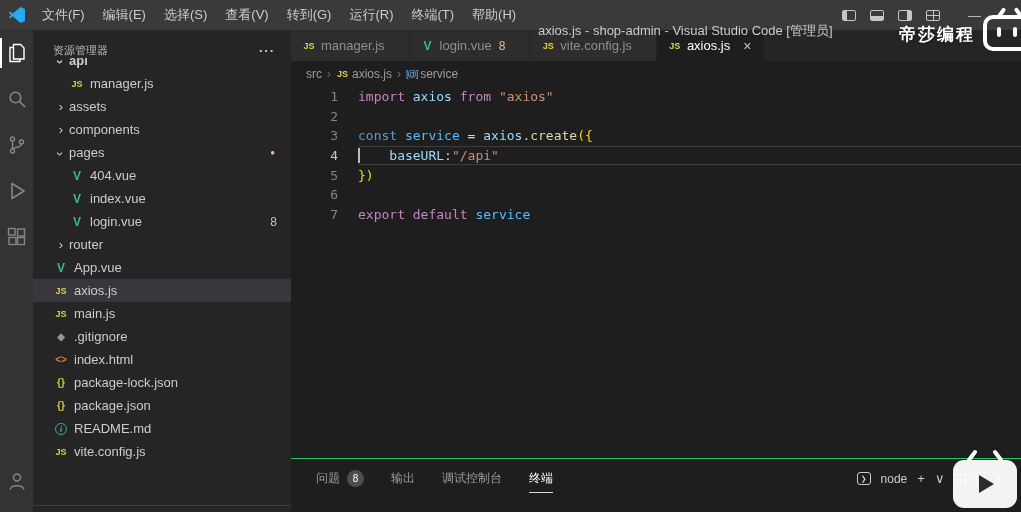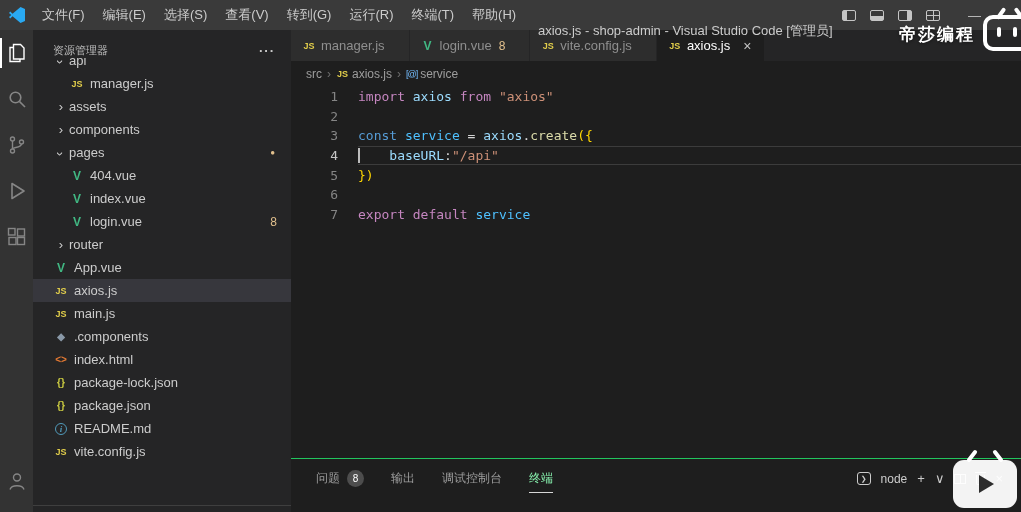--- a/index.html
+++ b/index.html
@@ -98,21 +98,21 @@
   .tk-fn  { color:#dcdcaa; }
   .tk-str { color:#ce9178; }
   .tk-pl  { color:#d4d4d4; }
   .tk-br  { color:#ffd700; }
 
   
   .panel { height:54px; flex:none; border-top:1px solid #22c55e; position:relative; background:#1e1e1e;margin-top:32px; }
   .panel-tabs { display:flex; align-items:center; padding-left:25px; padding-top:11px; }
   .ptab { margin-right:27px; font-size:12px; color:#9d9d9d; display:flex; align-items:center; gap:7px;
     padding-bottom:5px; border-bottom:1px solid transparent; }
-  .ptab.active { color:#86efac; border-bottom-color:#d7d7d7; }
+  .ptab.active { color:#ffffff; border-bottom-color:#d7d7d7; }
   .pbadge { width:17px; height:17px; border-radius:50%; background:#4d4d4d; color:#ffffff; font-size:10px;
     display:flex; align-items:center; justify-content:center; }
   .panel-right { position:absolute; right:18px; top:12px; display:flex; align-items:center; gap:10px;
     color:#cccccc; font-size:12px; }
   .term-ico { width:14px; height:13px; border:1px solid #cccccc; border-radius:3px; font-size:7px;
     display:flex; align-items:center; justify-content:center; }
   .pr-ico { font-size:13px; color:#cccccc; }
   .split-ico { width:12px; height:10px; border:1px solid #cccccc; position:relative; display:inline-block; }
   .split-ico::before { content:''; position:absolute; left:50%; top:0; bottom:0; width:1px; background:#cccccc; }
   .trash-ico { width:9px; height:10px; border:1px solid #cccccc; border-top:none; border-radius:0 0 2px 2px;
@@ -221,21 +221,21 @@
           </span>
         </div>
       </div>
 
     <div class="sidebar">
       <div class="sb-header">
         <span>资源管理器</span>
         <span class="sb-more">···</span>
       </div>
       <div class="tree">
-          <div class="row indent0" style="margin-top: -9px;">
+          <div class="row indent0" style="margin-top: -9px; font-weight: bold;">
             <span class="chev open">›</span>
             <span class="rlabel">api</span>
           </div>
           <div class="row indent1">
             <span class="fi fi-js">JS</span>
             <span class="rlabel">manager.js</span>
           </div>
           <div class="row indent0">
             <span class="chev">›</span>
             <span class="rlabel">assets</span>
@@ -273,21 +273,21 @@
           <div class="row indent0 selected">
             <span class="fi fi-js">JS</span>
             <span class="rlabel">axios.js</span>
           </div>
           <div class="row indent0">
             <span class="fi fi-js">JS</span>
             <span class="rlabel">main.js</span>
           </div>
           <div class="row indent0">
             <span class="fi fi-git">◆</span>
-            <span class="rlabel">.components</span>
+            <span class="rlabel">.gitignore</span>
           </div>
           <div class="row indent0">
             <span class="fi fi-html">&lt;&gt;</span>
             <span class="rlabel">index.html</span>
           </div>
           <div class="row indent0">
             <span class="fi fi-json">{}</span>
             <span class="rlabel">package-lock.json</span>
           </div>
           <div class="row indent0">

